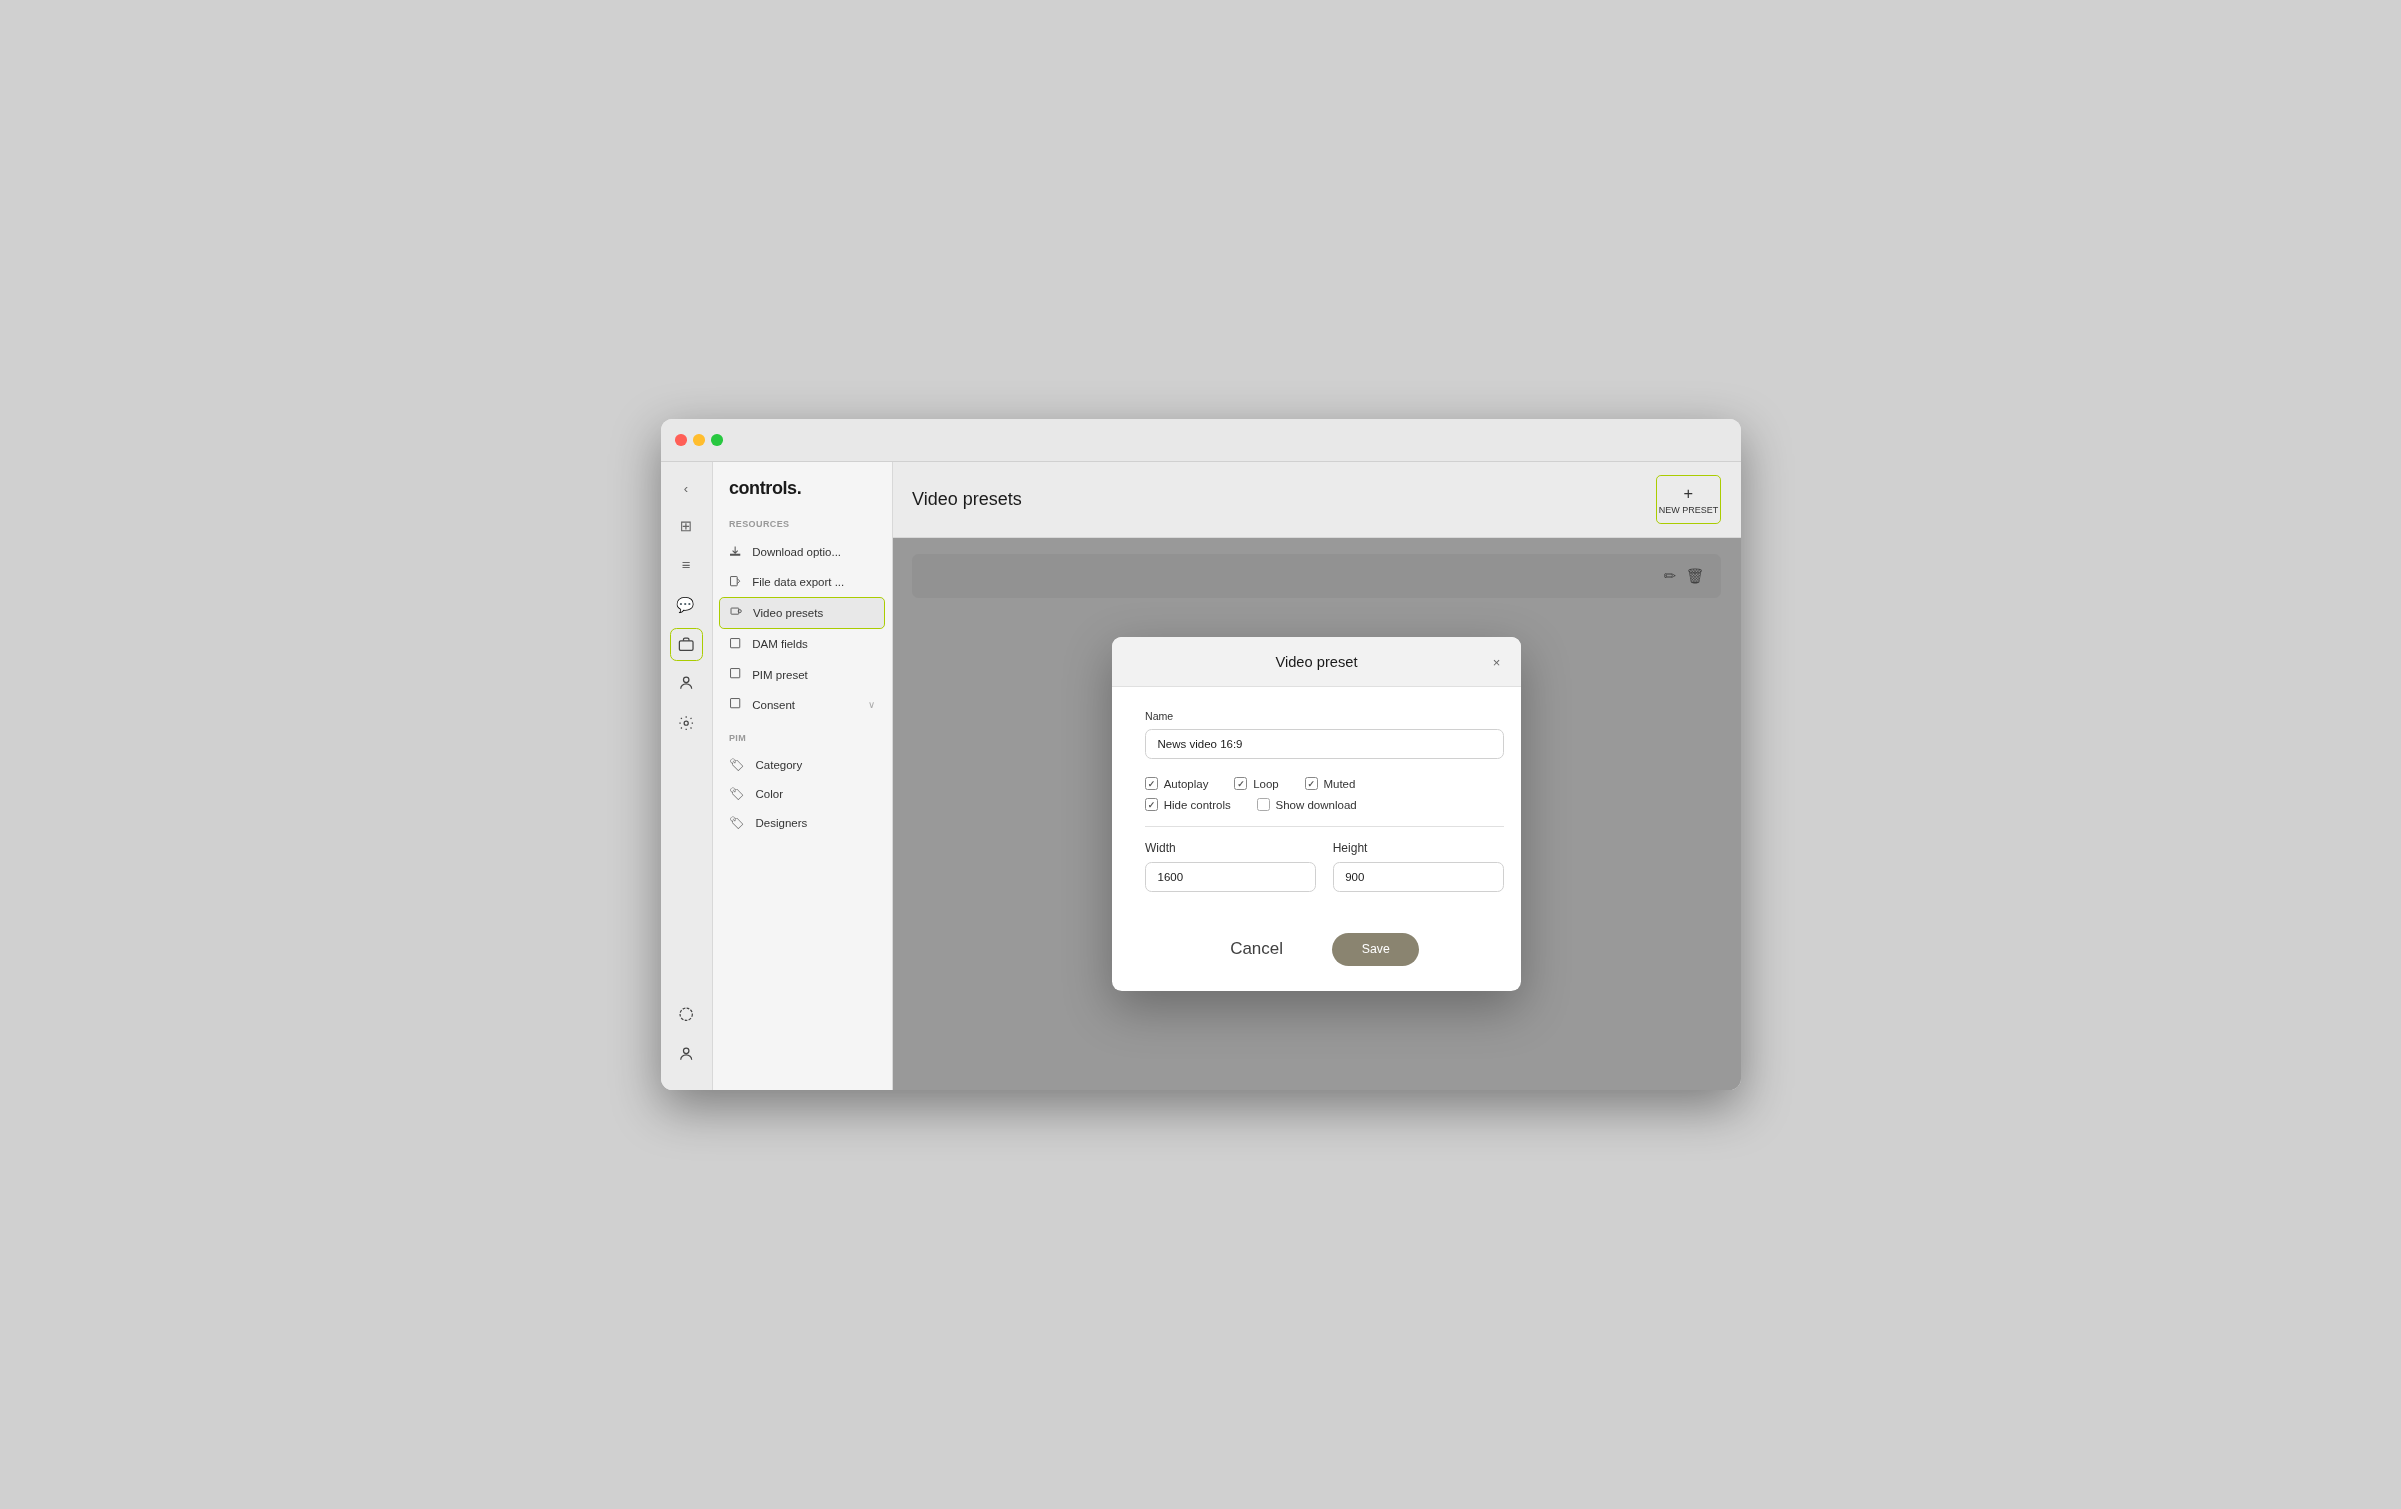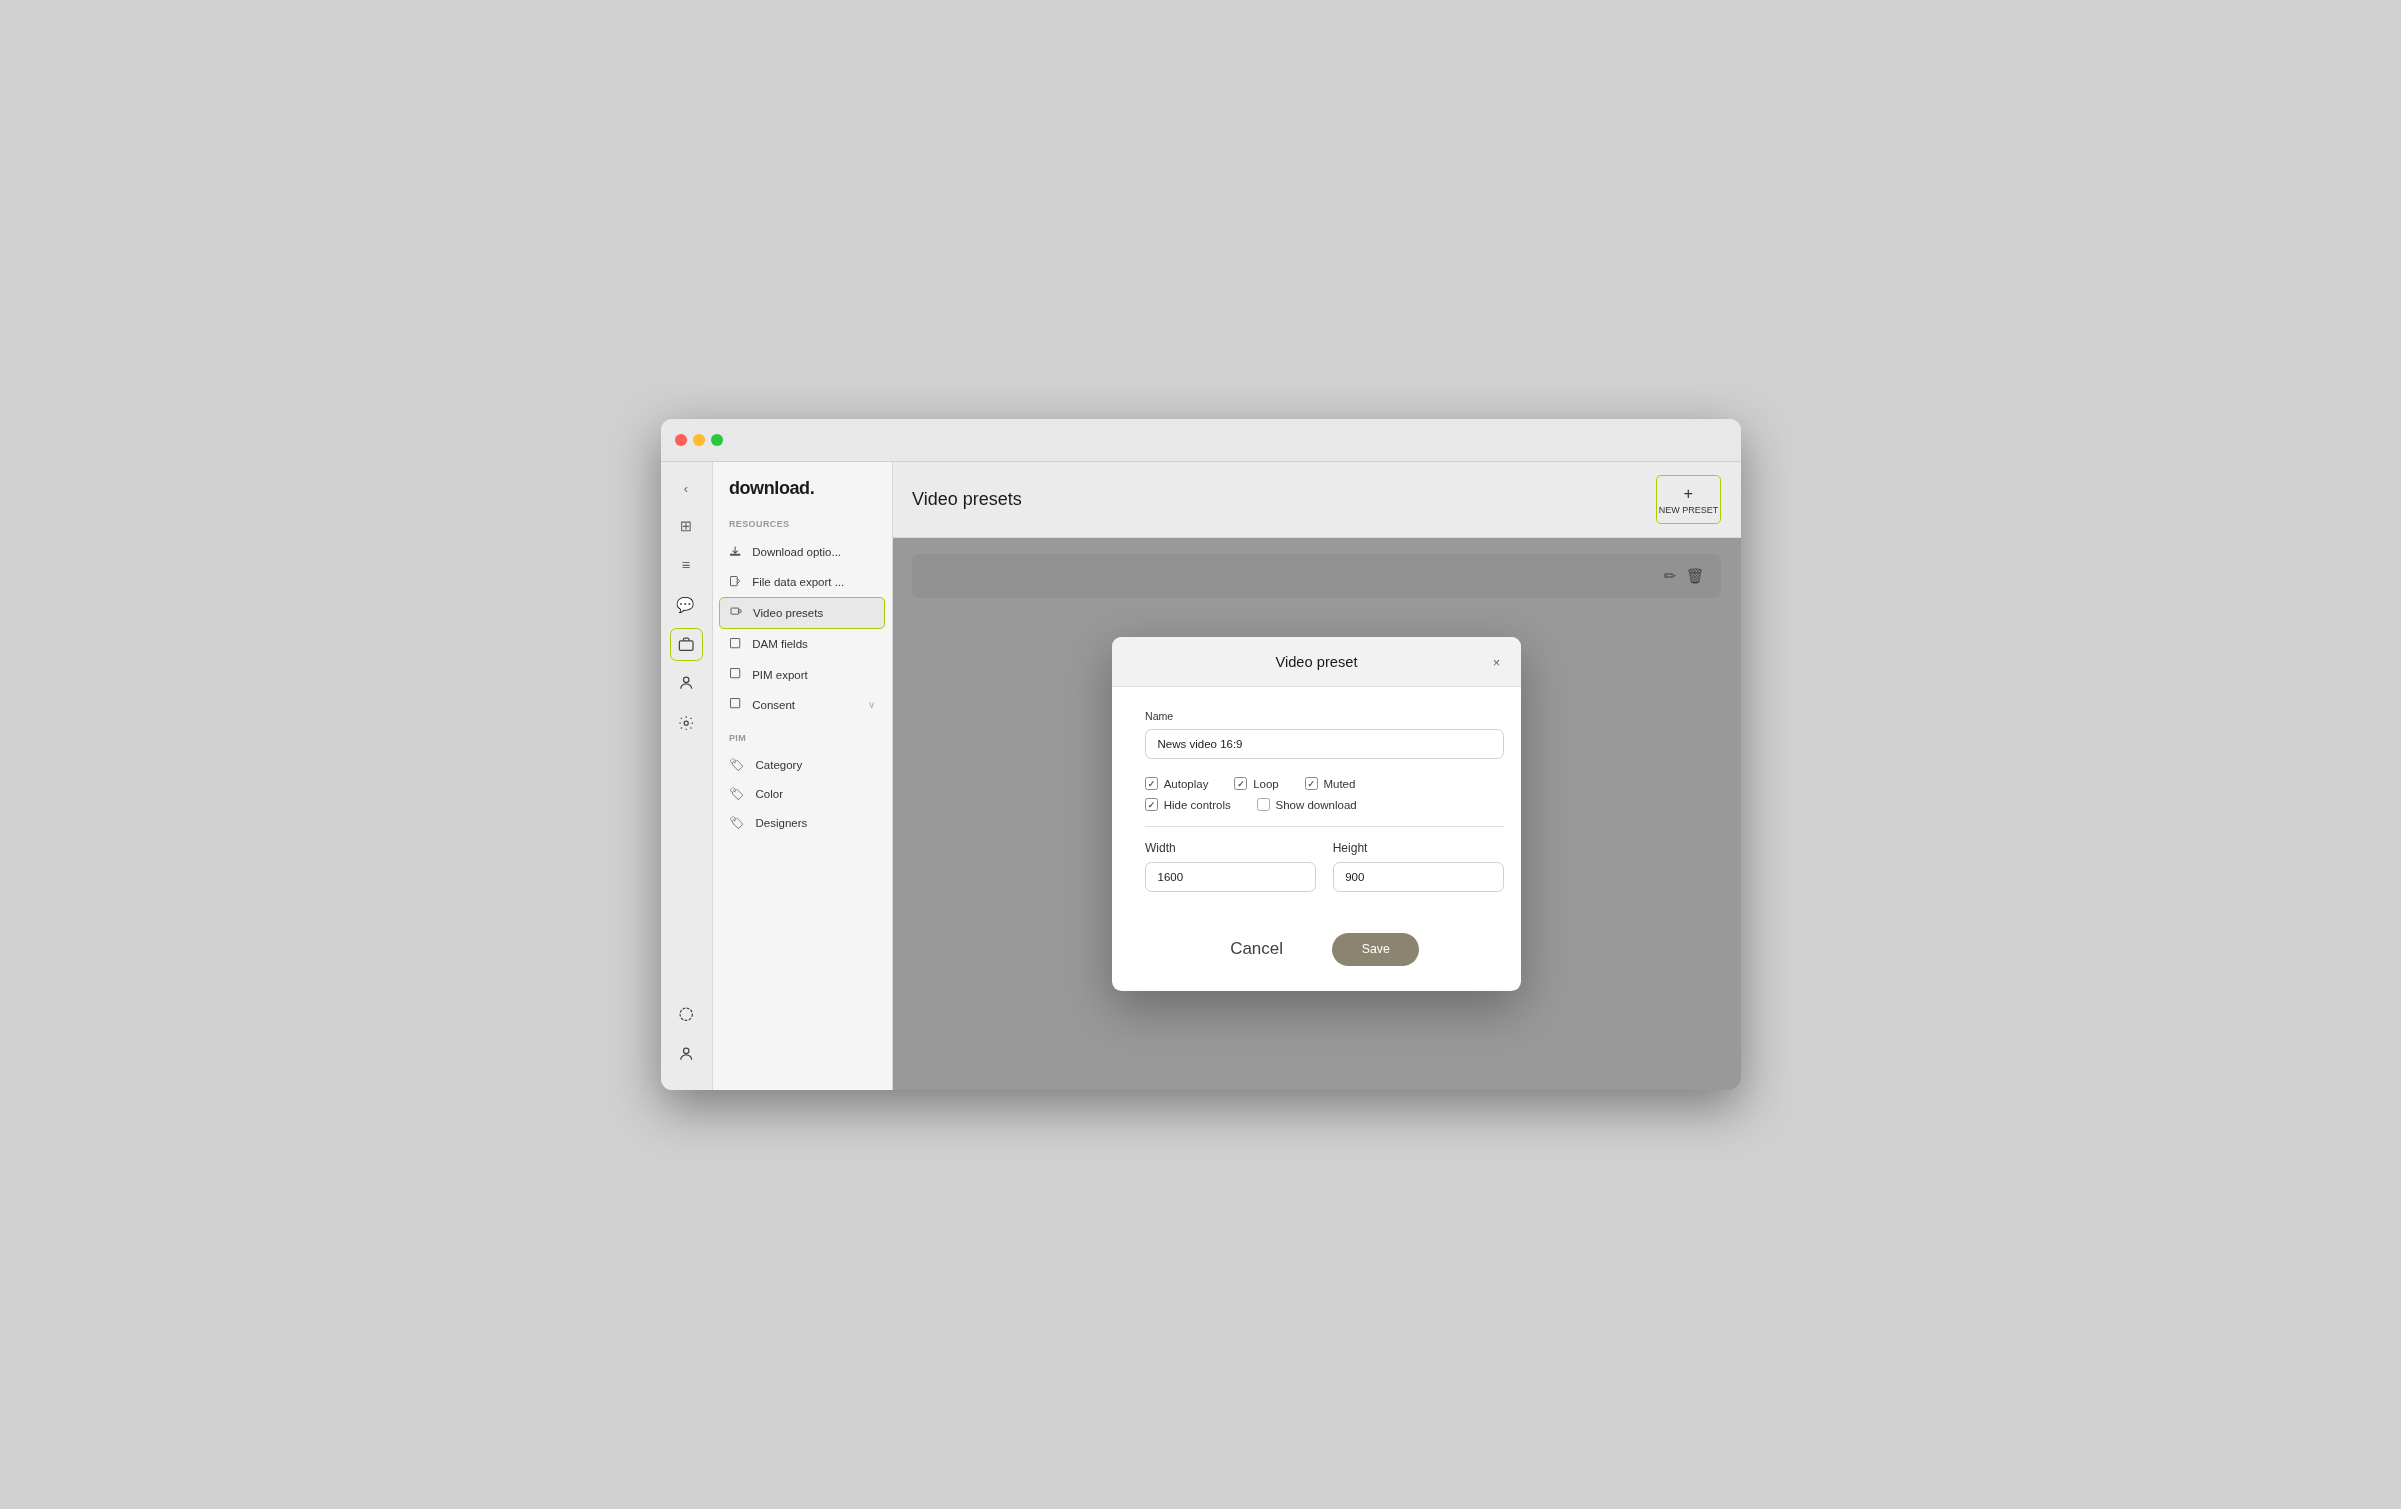--- a/index.html
+++ b/index.html
@@ -428,21 +428,21 @@
         <div class="nav-icon">
           <svg width="16.4" height="16.4" viewBox="0 0 24 24" fill="none" stroke="#444" stroke-width="1.8">
             <circle cx="12" cy="7" r="4"></circle>
             <path d="M4 20c0-4 3.6-7 8-7s8 3 8 7"></path>
           </svg>
         </div>
       </div>
     </div>
 
     <div class="left-nav">
-      <div class="logo">download.</div>
+      <div class="logo">controls.</div>
       <div class="nav-section-label">Resources</div>
 
       <div class="nav-item">
         <span class="nav-item-icon">
           <svg width="12.3" height="12.3" viewBox="0 0 24 24" fill="none" stroke="#555" stroke-width="2">
             <path d="M12 3v13M7 11l5 5 5-5"></path>
             <path d="M3 18h18v2H3z"></path>
           </svg>
         </span>
         <span class="nav-item-text">Download optio...</span>
@@ -476,21 +476,21 @@
         </span>
         <span class="nav-item-text">DAM fields</span>
       </div>
 
       <div class="nav-item">
         <span class="nav-item-icon">
           <svg width="12.3" height="12.3" viewBox="0 0 24 24" fill="none" stroke="#555" stroke-width="1.8">
             <rect x="3" y="3" width="18" height="18" rx="1"></rect>
           </svg>
         </span>
-        <span class="nav-item-text">PIM export</span>
+        <span class="nav-item-text">PIM preset</span>
       </div>
 
       <div class="nav-item">
         <span class="nav-item-icon">
           <svg width="12.3" height="12.3" viewBox="0 0 24 24" fill="none" stroke="#555" stroke-width="1.8">
             <rect x="3" y="3" width="18" height="18" rx="1"></rect>
           </svg>
         </span>
         <span class="nav-item-text">Consent</span>
         <span class="nav-chevron">∨</span>

